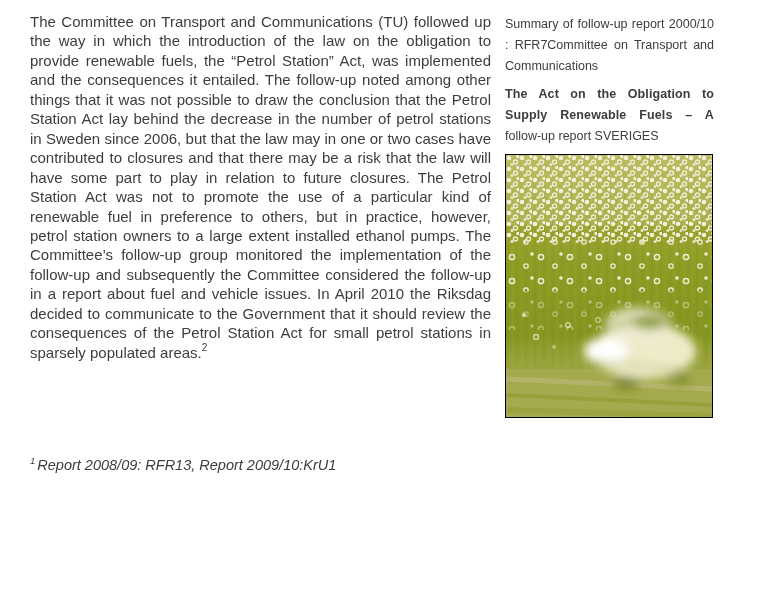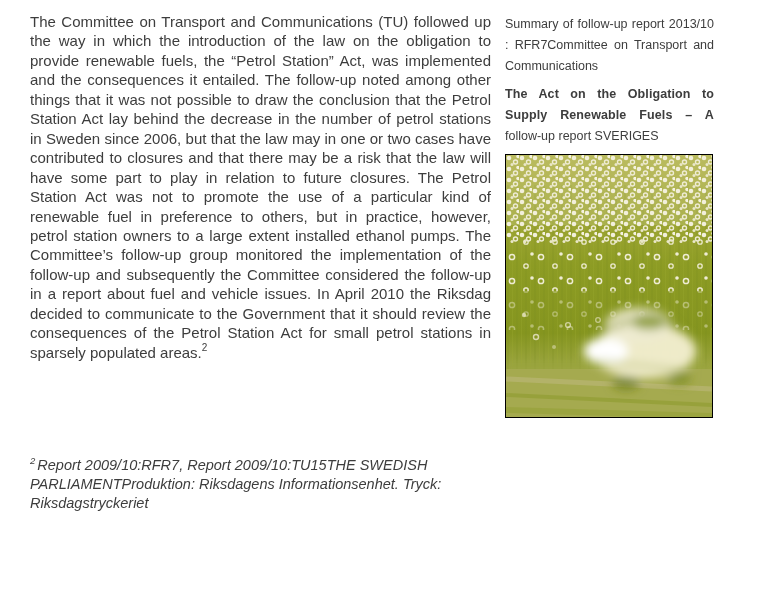--- a/index.html
+++ b/index.html
@@ -31,25 +31,25 @@
 </head>
 <body>
 
 <div class="page">
 
   <div class="main-col">
     <p class="body-text"><span>The Committee on Transport and Communications (TU) followed up the way in which the introduction of the law on the obligation to provide renewable fuels, the “Petrol Station” Act, was implemented and the consequences it entailed. The follow-up noted among other things that it was not possible to draw the conclusion that the Petrol Station Act lay behind the decrease in the number of petrol stations in Sweden since 2006, but that the law may in one or two cases have contributed to closures and that there may be a risk that the law will have some part to play in relation to future closures. The Petrol Station Act was not to promote the use of a particular kind of renewable fuel in preference to others, but in practice, however, petrol station owners to a large extent installed ethanol pumps. The Committee’s follow-up group monitored the implementation of the follow-up and subsequently the Committee considered the follow-up in a report about fuel and vehicle issues. In April 2010 the Riksdag decided to communicate to the Government that it should review the consequences of the Petrol Station Act for small petrol stations in sparsely populated areas.</span><sup class="fn-ref">2</sup></p>
   </div>
 
   <div class="footnotes">
-    <p class="footnote"><sup>2</sup><span>Report 2009/10:RFR7, Report 2009/10:TU15THE SWEDISH PARLIAMENTProduktion: Riksdagens Informationsenhet. Tryck: Riksdagstryckeriet</span></p>
+    <p class="footnote"><sup>1</sup><span>Report 2008/09: RFR13, Report 2009/10:KrU1</span></p>
   </div>
 
   <div class="sidebar">
-    <p class="side-summary">Summary of follow-up report 2013/10 : RFR7Committee on Transport and Communications</p>
+    <p class="side-summary">Summary of follow-up report 2000/10 : RFR7Committee on Transport and Communications</p>
     <p class="side-title"><b>The Act on the Obligation to Supply Renewable Fuels – A</b> <span>follow-up report SVERIGES</span></p>
 
     <div class="photo">
       <svg width="206" height="262" viewBox="0 0 206 262" xmlns="http://www.w3.org/2000/svg">
         <defs>
           <linearGradient id="bg" x1="0" y1="0" x2="0" y2="1">
             <stop offset="0" stop-color="#b0b148"></stop>
             <stop offset="0.18" stop-color="#a4a93a"></stop>
             <stop offset="0.42" stop-color="#8d9c24"></stop>
             <stop offset="0.68" stop-color="#85951f"></stop>

